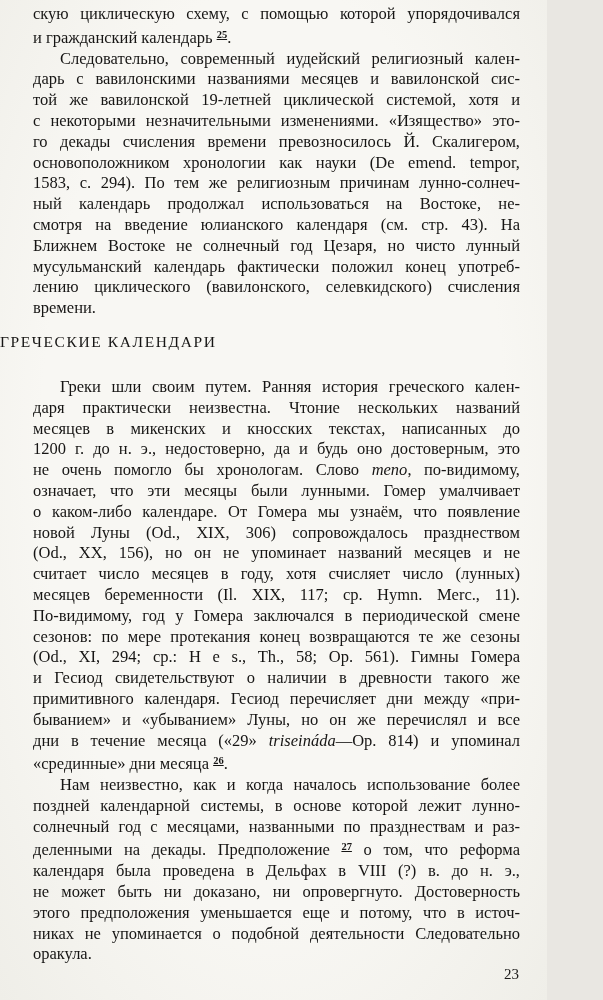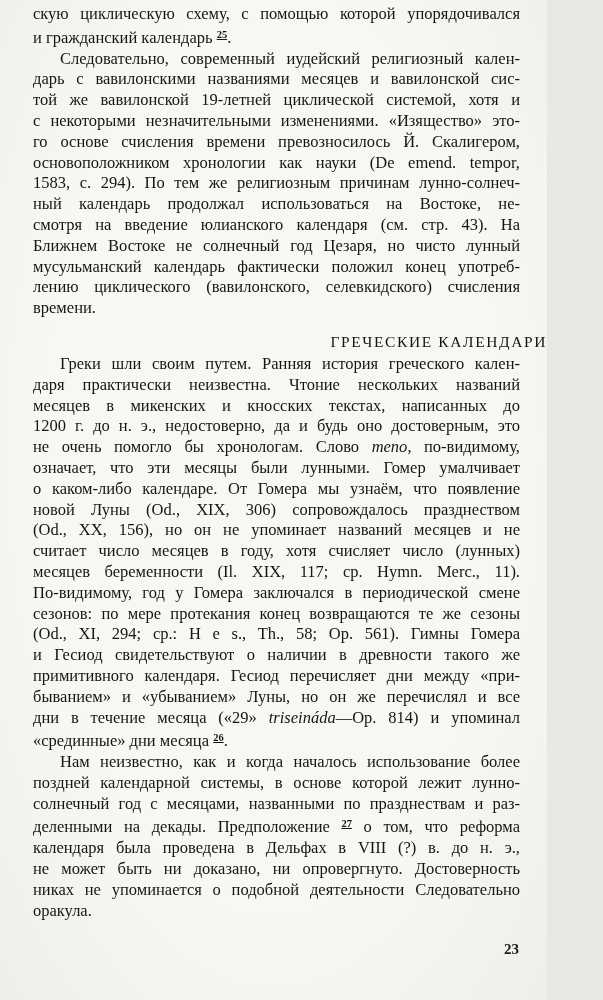--- a/index.html
+++ b/index.html
@@ -34,48 +34,48 @@
   .line.indent { text-indent: 27px; }
   .sup {
     font-size: 10.5px;
     font-weight: bold;
     vertical-align: 5px;
     letter-spacing: 0;
     text-decoration: underline;
   }
   .it { font-style: italic; }
   .heading {
-    margin: 14px 0 3px 0;
+    margin: 14px 0 26px 0;
     font-size: 15.5px;
     font-weight: normal;
     letter-spacing: 1.6px;
-    text-align: right;
+    text-align: left;
     color: #161514;
   }
   .page-number {
     position: absolute;
     right: 28px;
-    bottom: 42px;
+    bottom: 17px;
     font-size: 15px;
-    font-weight: bold;
+    font-weight: normal;
     color: #1a1918;
   }
 </style>
 </head>
 <body>
 
 <div class="page">
   <div class="text-col top">
       <div class="line"><span>скую циклическую схему, с помощью которой упорядочивался</span></div>
       <div class="line last"><span>и гражданский календарь </span><span class="sup">25</span><span>.</span></div>
       <div class="line indent"><span>Следовательно, современный иудейский религиозный кален-</span></div>
       <div class="line"><span>дарь с вавилонскими названиями месяцев и вавилонской сис-</span></div>
       <div class="line"><span>той же вавилонской 19-летней циклической системой, хотя и</span></div>
       <div class="line"><span>с некоторыми незначительными изменениями. «Изящество» это-</span></div>
-      <div class="line"><span>го основе счисления времени превозносилось Й. Скалигером,</span></div>
+      <div class="line"><span>го декады счисления времени превозносилось Й. Скалигером,</span></div>
       <div class="line"><span>основоположником хронологии как науки (De emend. tempor,</span></div>
       <div class="line"><span>1583, с. 294). По тем же религиозным причинам лунно-солнеч-</span></div>
       <div class="line"><span>ный календарь продолжал использоваться на Востоке, не-</span></div>
       <div class="line"><span>смотря на введение юлианского календаря (см. стр. 43). На</span></div>
       <div class="line"><span>Ближнем Востоке не солнечный год Цезаря, но чисто лунный</span></div>
       <div class="line"><span>мусульманский календарь фактически положил конец употреб-</span></div>
       <div class="line"><span>лению циклического (вавилонского, селевкидского) счисления</span></div>
       <div class="line last"><span>времени.</span></div>
     </div>
   <h2 class="heading">ГРЕЧЕСКИЕ КАЛЕНДАРИ</h2>
@@ -98,17 +98,18 @@
       <div class="line"><span>примитивного календаря. Гесиод перечисляет дни между «при-</span></div>
       <div class="line"><span>быванием» и «убыванием» Луны, но он же перечислял и все</span></div>
       <div class="line"><span>дни в течение месяца («29» </span><span class="it">triseináda</span><span>—Op. 814) и упоминал</span></div>
       <div class="line last"><span>«срединные» дни месяца </span><span class="sup">26</span><span>.</span></div>
       <div class="line indent"><span>Нам неизвестно, как и когда началось использование более</span></div>
       <div class="line"><span>поздней календарной системы, в основе которой лежит лунно-</span></div>
       <div class="line"><span>солнечный год с месяцами, названными по празднествам и раз-</span></div>
       <div class="line"><span>деленными на декады. Предположение </span><span class="sup">27</span><span> о том, что реформа</span></div>
       <div class="line"><span>календаря была проведена в Дельфах в VIII (?) в. до н. э.,</span></div>
       <div class="line"><span>не может быть ни доказано, ни опровергнуто. Достоверность</span></div>
+      <div class="line"><span>этого предположения уменьшается еще и потому, что в источ-</span></div>
       <div class="line"><span>никах не упоминается о подобной деятельности Следовательно</span></div>
       <div class="line last"><span>оракула.</span></div>
     </div>
   <div class="page-number">23</div>
 </div>
 
 </body></html>

